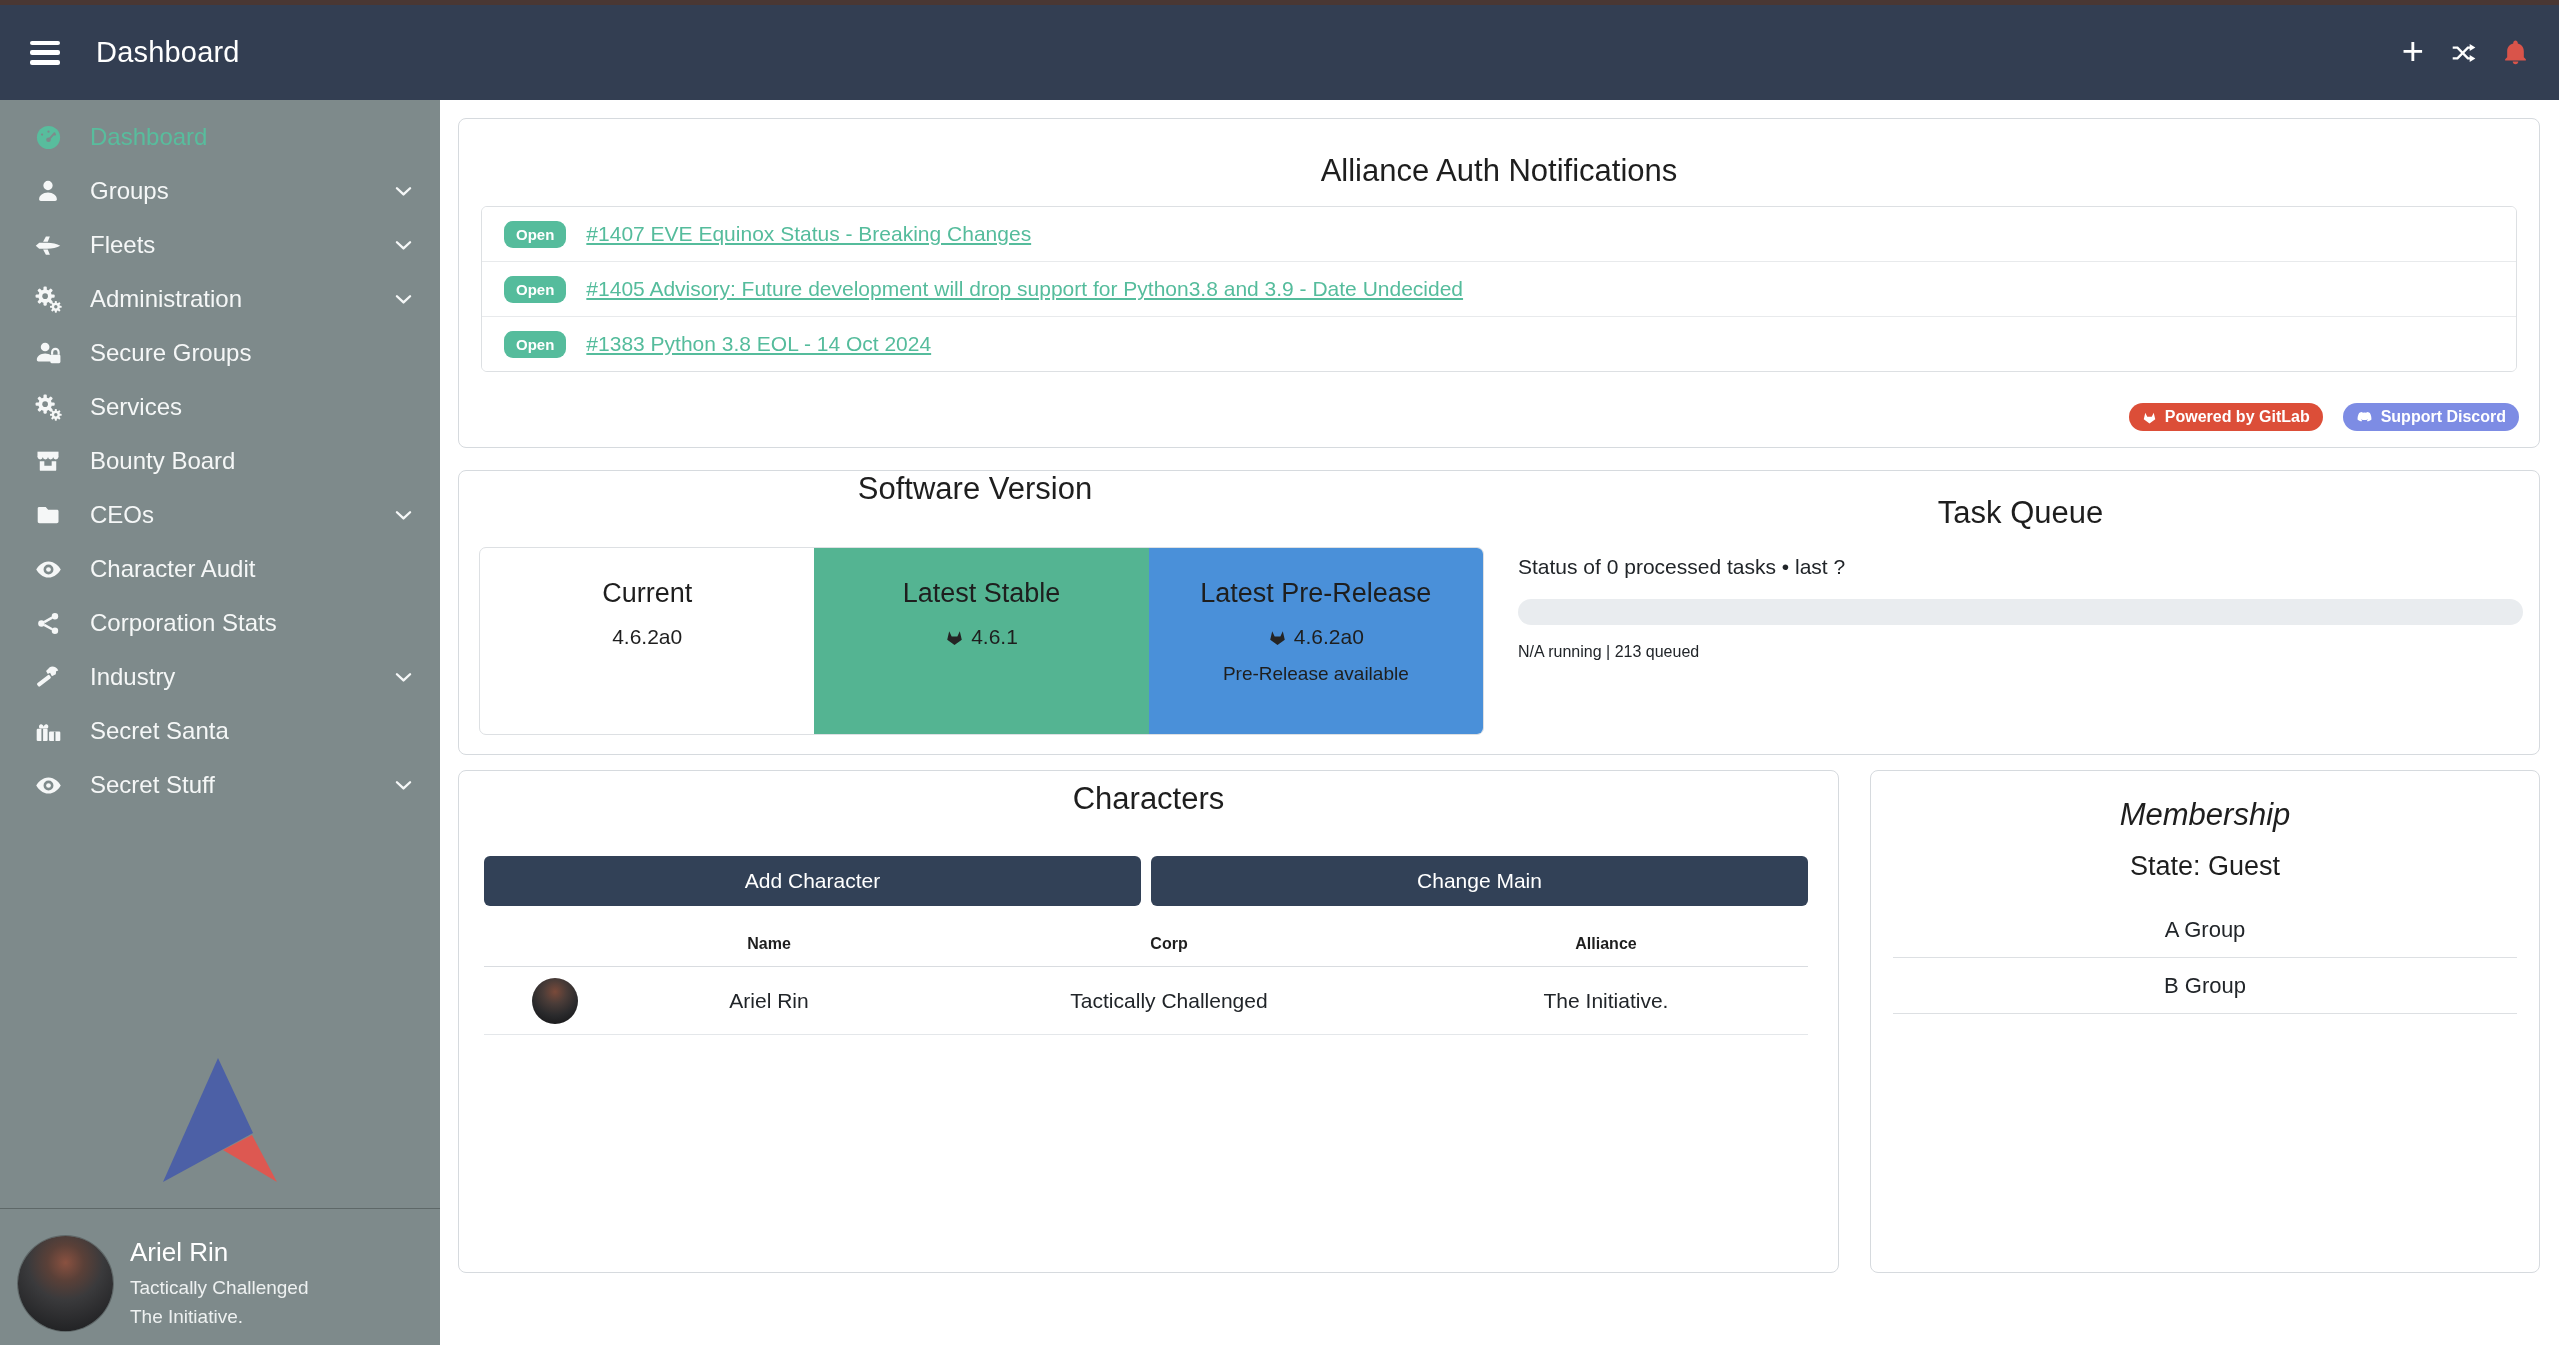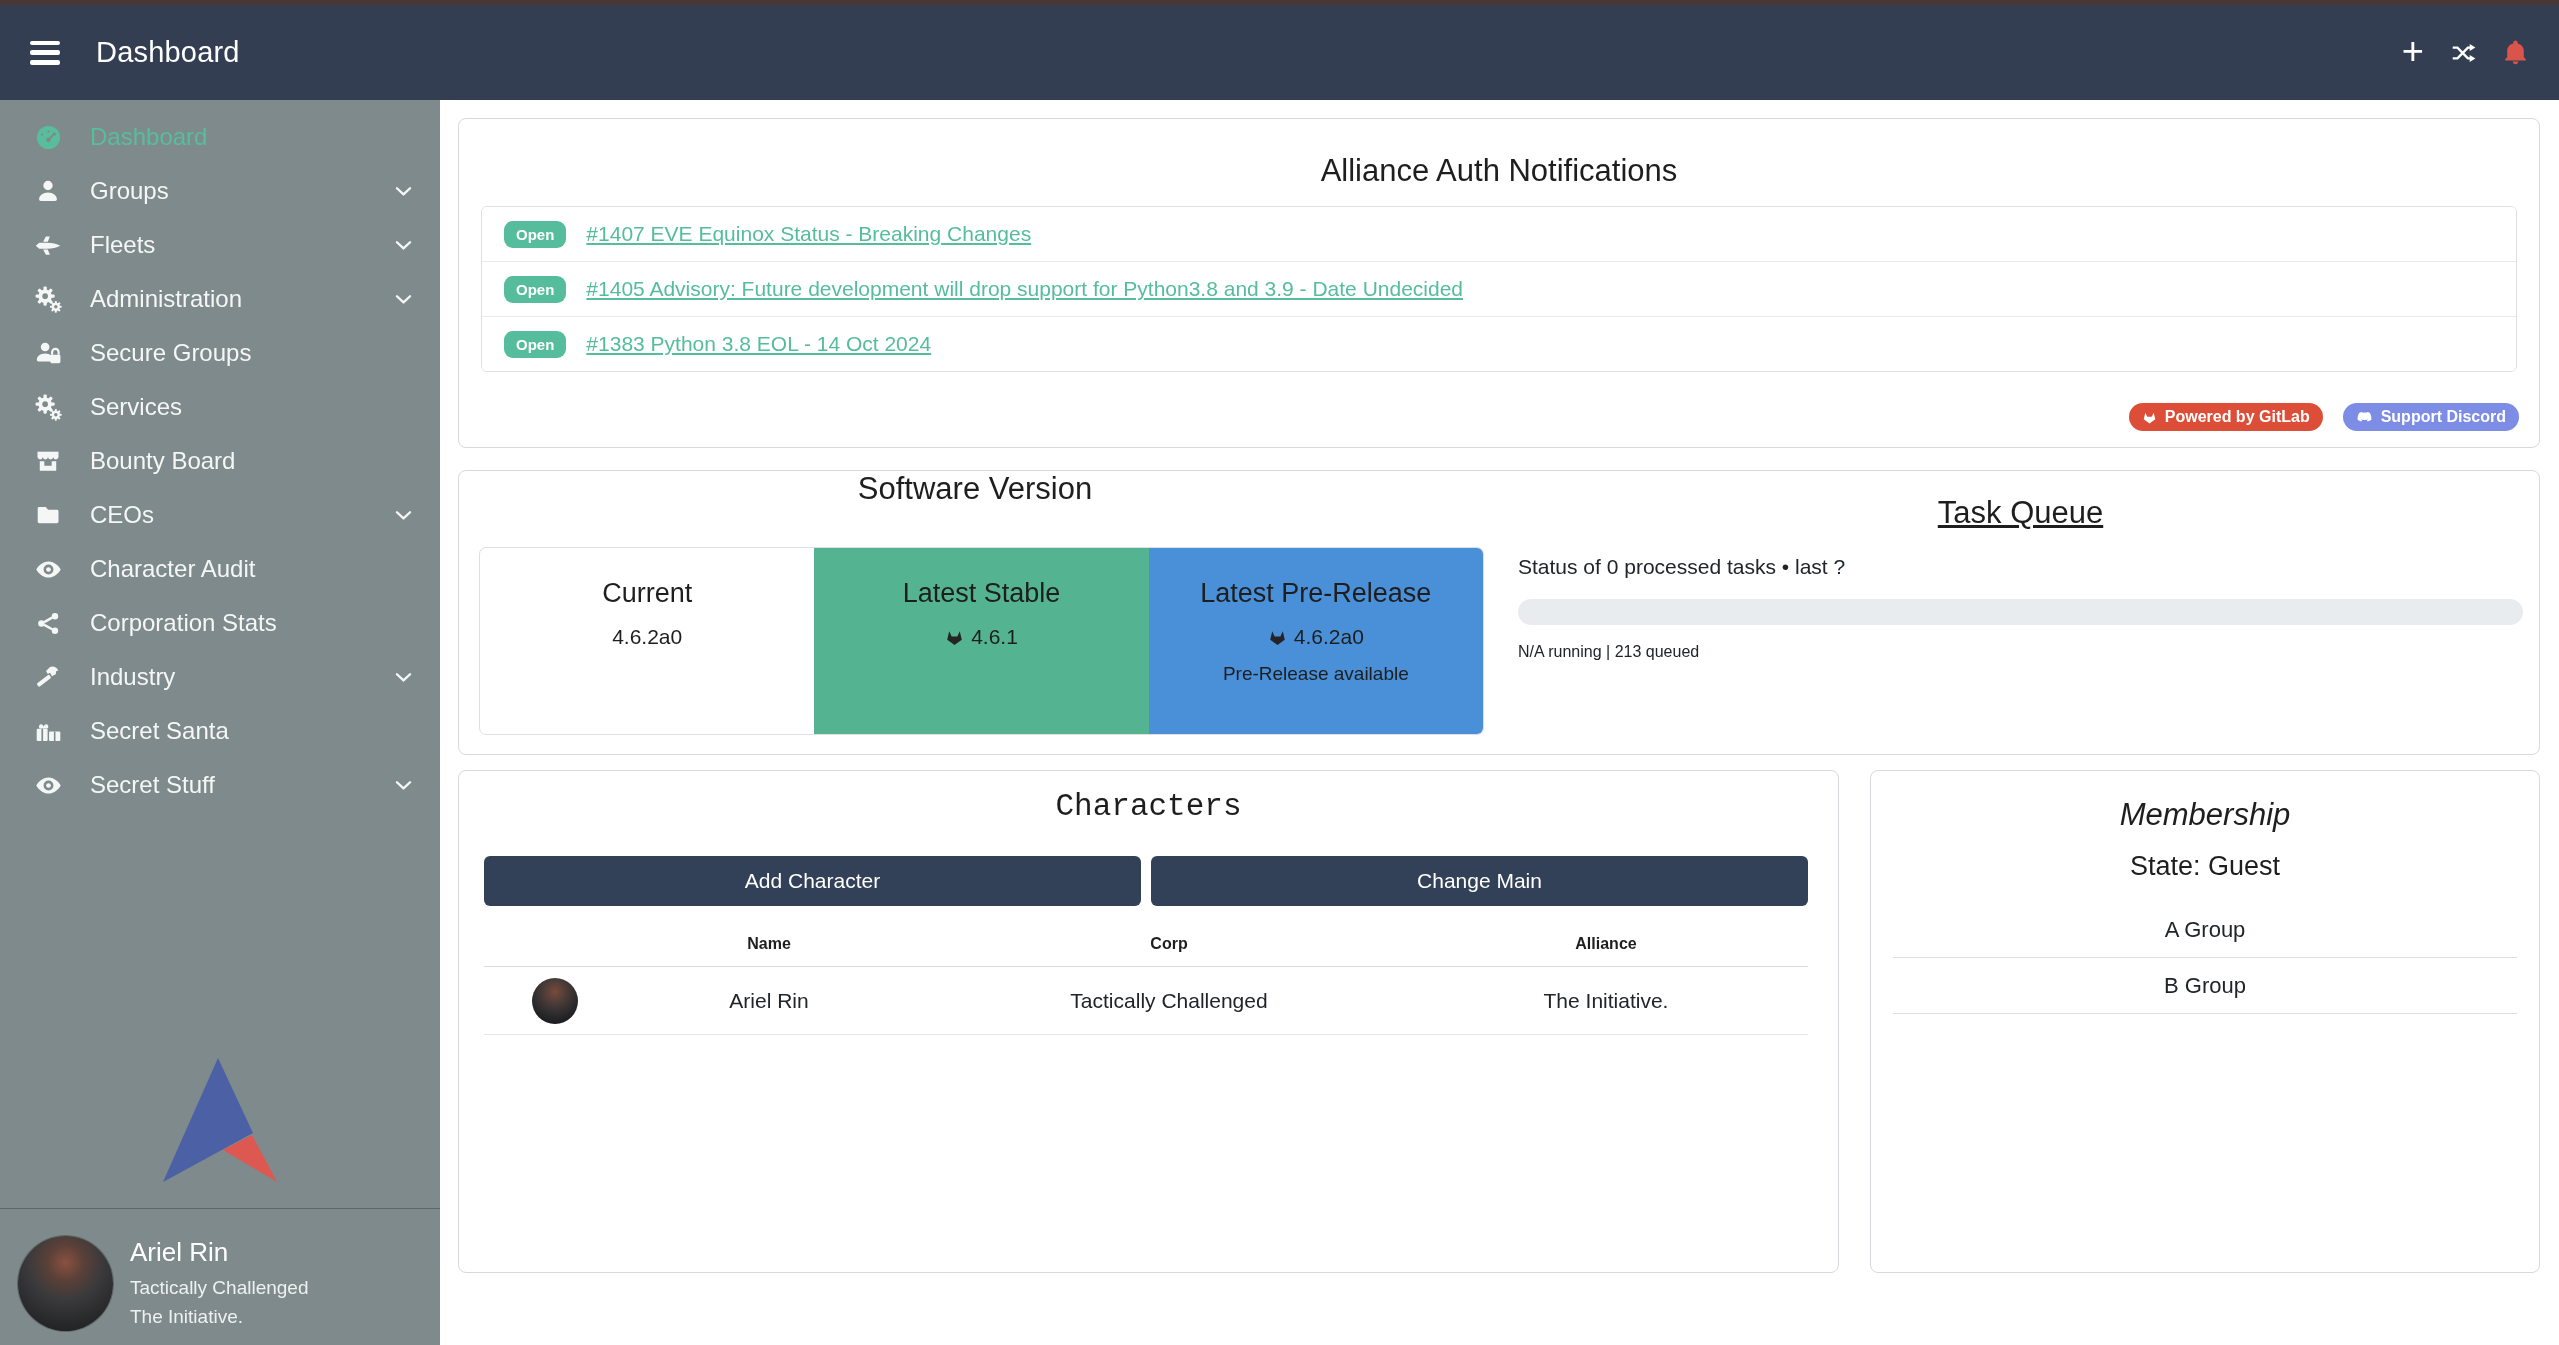--- a/index.html
+++ b/index.html
@@ -68,29 +68,29 @@
   .vt{position:absolute;left:20px;top:76px;width:1005px;height:188px;display:flex;
       border:1px solid #dde0e3;border-radius:7px;overflow:hidden;box-sizing:border-box;}
   .vt-cell{flex:1;text-align:center;padding-top:30px;box-sizing:border-box;}
   .vt-cell.stable{background:#54b492;}
   .vt-cell.pre{background:#4a90d9;}
   .vt-label{font-size:27px;color:#1e1e1e;}
   .vt-version{font-size:21px;color:#1e1e1e;margin-top:16px;display:flex;justify-content:center;align-items:center;gap:7px;}
   .vt-note{font-size:19px;color:#1e1e1e;margin-top:14px;}
 
   .tq{position:absolute;left:1059px;top:0;width:1005px;height:100%;}
-  .tq .card-title{margin-top:24px;text-decoration:underline;}
+  .tq .card-title{margin-top:24px;}
   .tq-status{position:absolute;left:0;top:84px;font-size:21px;color:#212529;}
   .tq-bar{position:absolute;left:0;right:0;top:128px;height:26px;background:#e9ecef;border-radius:13px;overflow:hidden;}
   .tq-fill{height:100%;width:0;background:#54b492;}
   .tq-summary{position:absolute;left:0;top:172px;font-size:16px;color:#212529;}
 
   
   #card-chars{left:18px;top:670px;width:1381px;height:503px;}
-  #card-chars .card-title{margin-top:18px;font-family:Liberation Mono, monospace;}
+  #card-chars .card-title{margin-top:10px;}
   .char-btns{position:absolute;left:25px;right:30px;top:85px;display:flex;gap:10px;}
   .char-btn{flex:1;height:50px;background:#324157;color:#fff;font-size:21px;border:none;
             border-radius:6px;display:flex;align-items:center;justify-content:center;cursor:pointer;
             font-family:inherit;}
   .char-table{position:absolute;left:25px;right:30px;top:150px;}
   .ct-head{display:flex;align-items:center;height:45px;border-bottom:1px solid #d9dce0;font-weight:700;font-size:16px;color:#1e1e1e;}
   .ct-row{display:flex;align-items:center;height:67px;border-bottom:1px solid #e4e7ea;font-size:21px;}
   .ct-col-a{width:120px;flex:none;display:flex;}
   .ct-col-1{width:330px;flex:none;text-align:center;}
   .ct-col-2{width:470px;flex:none;text-align:center;}

